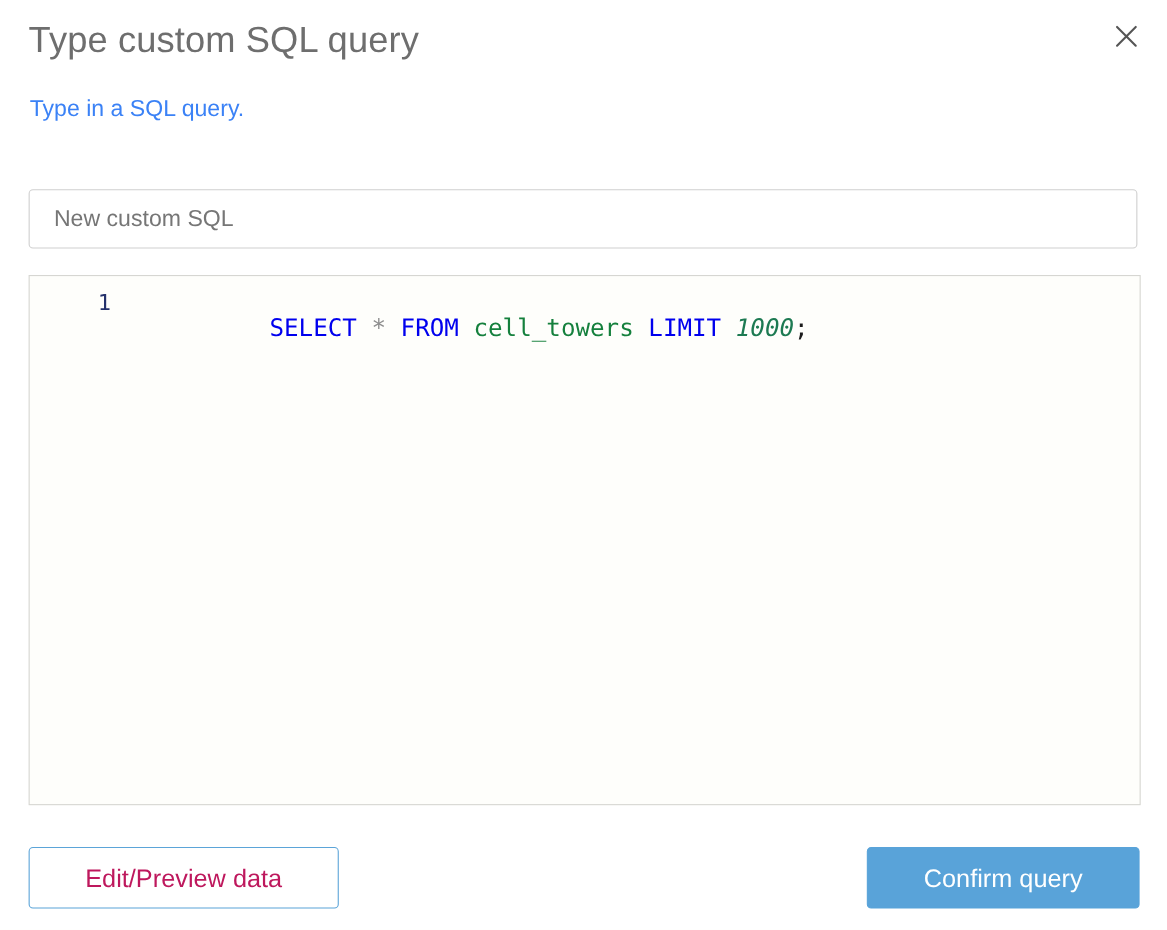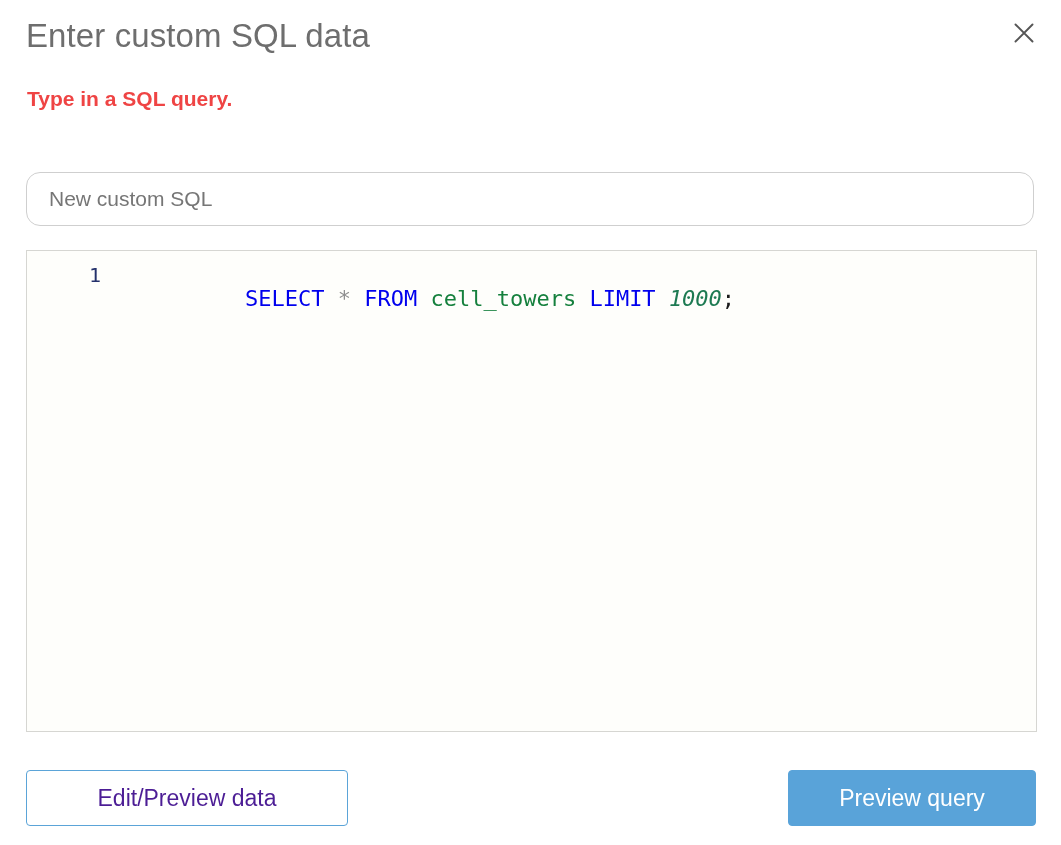--- a/index.html
+++ b/index.html
@@ -49,36 +49,36 @@
     border: none;
     padding: 0;
   }
   .close-button svg { display: block; }
 
   .dialog-subtitle {
     position: absolute;
     left: 27px;
     top: 84px;
     font-size: 21px;
-    font-weight: 700;
-    color: #ef4444;
+    font-weight: 400;
+    color: #3b82f6;
     line-height: 30px;
     white-space: nowrap;
   }
 
   
   .name-input {
     position: absolute;
     left: 26px;
     top: 172px;
     width: 1008px;
     height: 54px;
     box-sizing: border-box;
     border: 1px solid #cfcfcf;
-    border-radius: 14px;
+    border-radius: 4px;
     background: #ffffff;
     font-family: "Liberation Sans", sans-serif;
     font-size: 21px;
     color: #4a4a4a;
     padding: 0 22px;
     outline: none;
   }
   .name-input::placeholder {
     color: #767676;
     opacity: 1;
@@ -139,40 +139,40 @@
     font-weight: 400;
     cursor: pointer;
     display: flex;
     align-items: center;
     justify-content: center;
     padding: 0;
   }
   .btn-secondary {
     left: 26px;
     top: 770px;
-    width: 322px;
+    width: 282px;
     background: #ffffff;
     border: 1px solid #5ba4d8;
-    color: #4c1d95;
+    color: #be185d;
   }
   .btn-primary {
     left: 788px;
     top: 770px;
     width: 248px;
     background: #59a3d9;
     border: 1px solid #59a3d9;
     color: #ffffff;
   }
 </style>
 </head>
 <body>
 
 <div class="dialog">
 
-  <div class="dialog-title">Enter custom SQL data</div>
+  <div class="dialog-title">Type custom SQL query</div>
 
   <button class="close-button">
     <span>
       <svg width="22" height="22" viewBox="0 0 22 22" aria-hidden="true">
         <path d="M2.5 2.5 L19.5 19.5 M19.5 2.5 L2.5 19.5" stroke="#555555" stroke-width="1.9" stroke-linecap="round" fill="none"></path>
       </svg>
     </span>
   </button>
 
   <div class="dialog-subtitle">Type in a SQL query.</div>
@@ -183,15 +183,15 @@
     <div class="code-line">
       <div class="gutter">1</div>
       <div class="code-content">
         <span class="tok-keyword">SELECT</span><span class="tok-plain"> </span><span class="tok-operator">*</span><span class="tok-plain"> </span><span class="tok-keyword">FROM</span><span class="tok-plain"> </span><span class="tok-ident">cell_towers</span><span class="tok-plain"> </span><span class="tok-keyword">LIMIT</span><span class="tok-plain"> </span><span class="tok-number">1000</span><span class="tok-punct">;</span>
       </div>
     </div>
   </div>
 
   <button class="btn btn-secondary">Edit/Preview data</button>
 
-  <button class="btn btn-primary">Preview query</button>
+  <button class="btn btn-primary">Confirm query</button>
 
 </div>
 
 </body></html>

